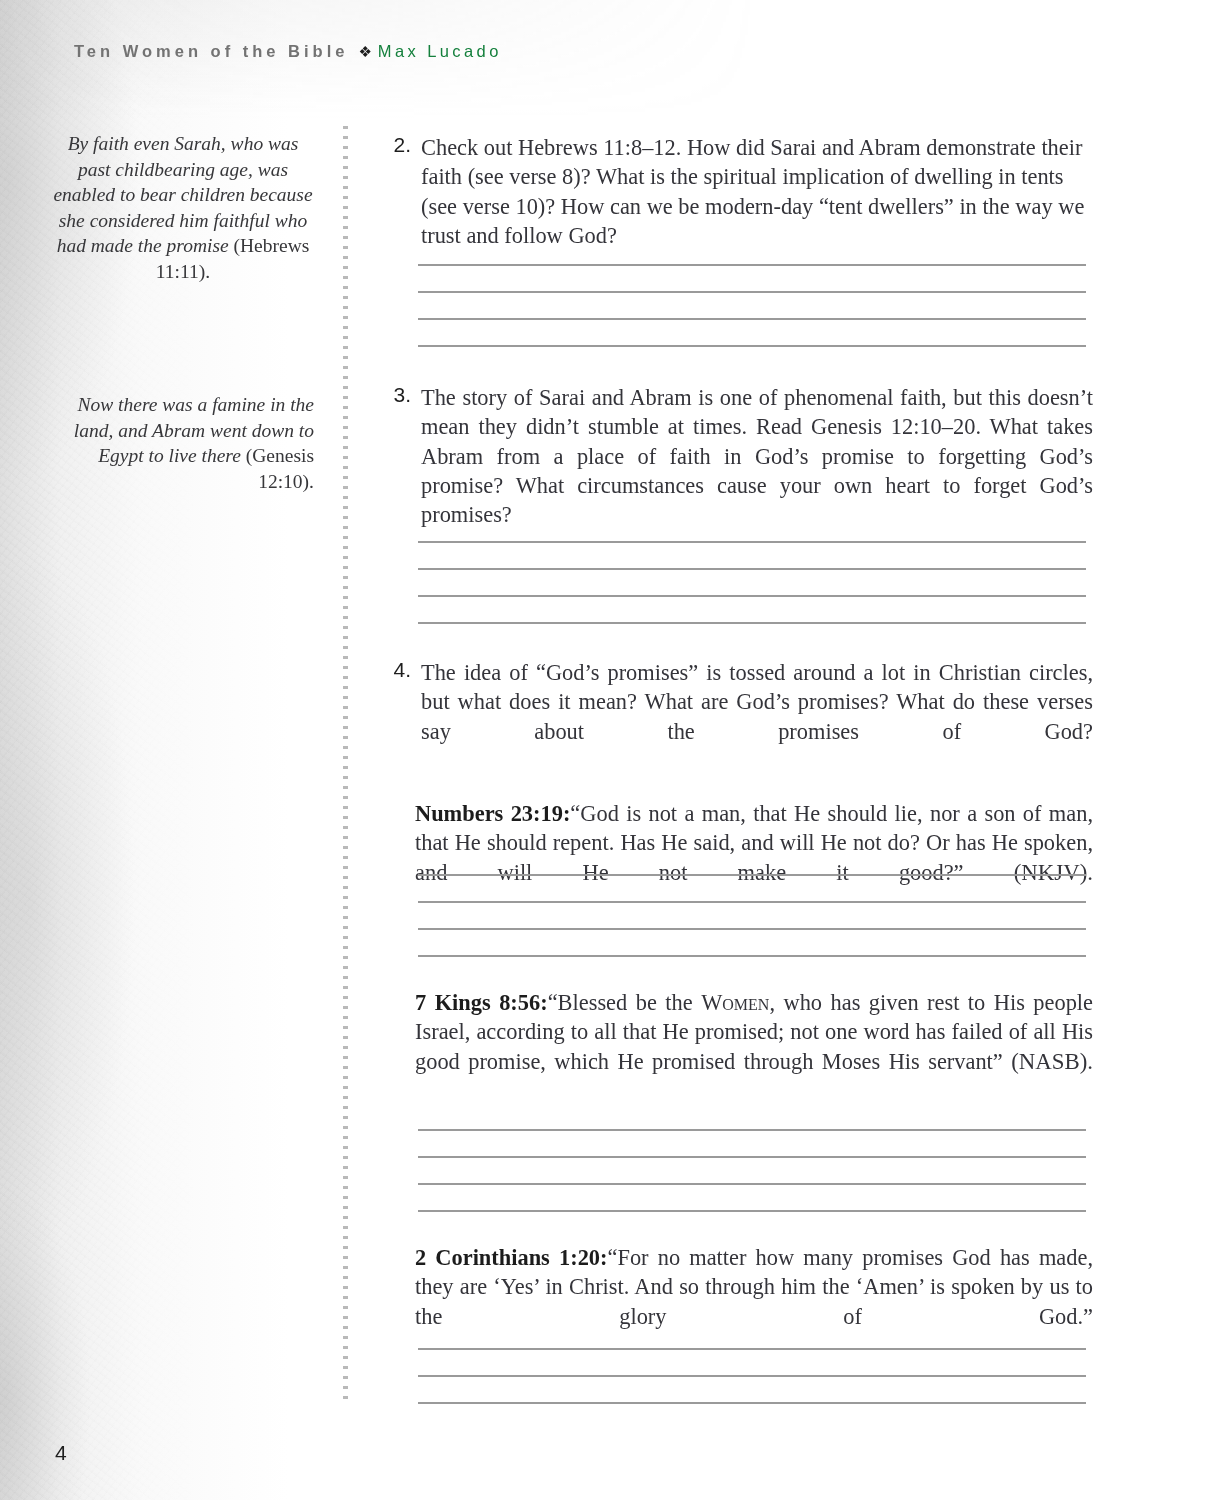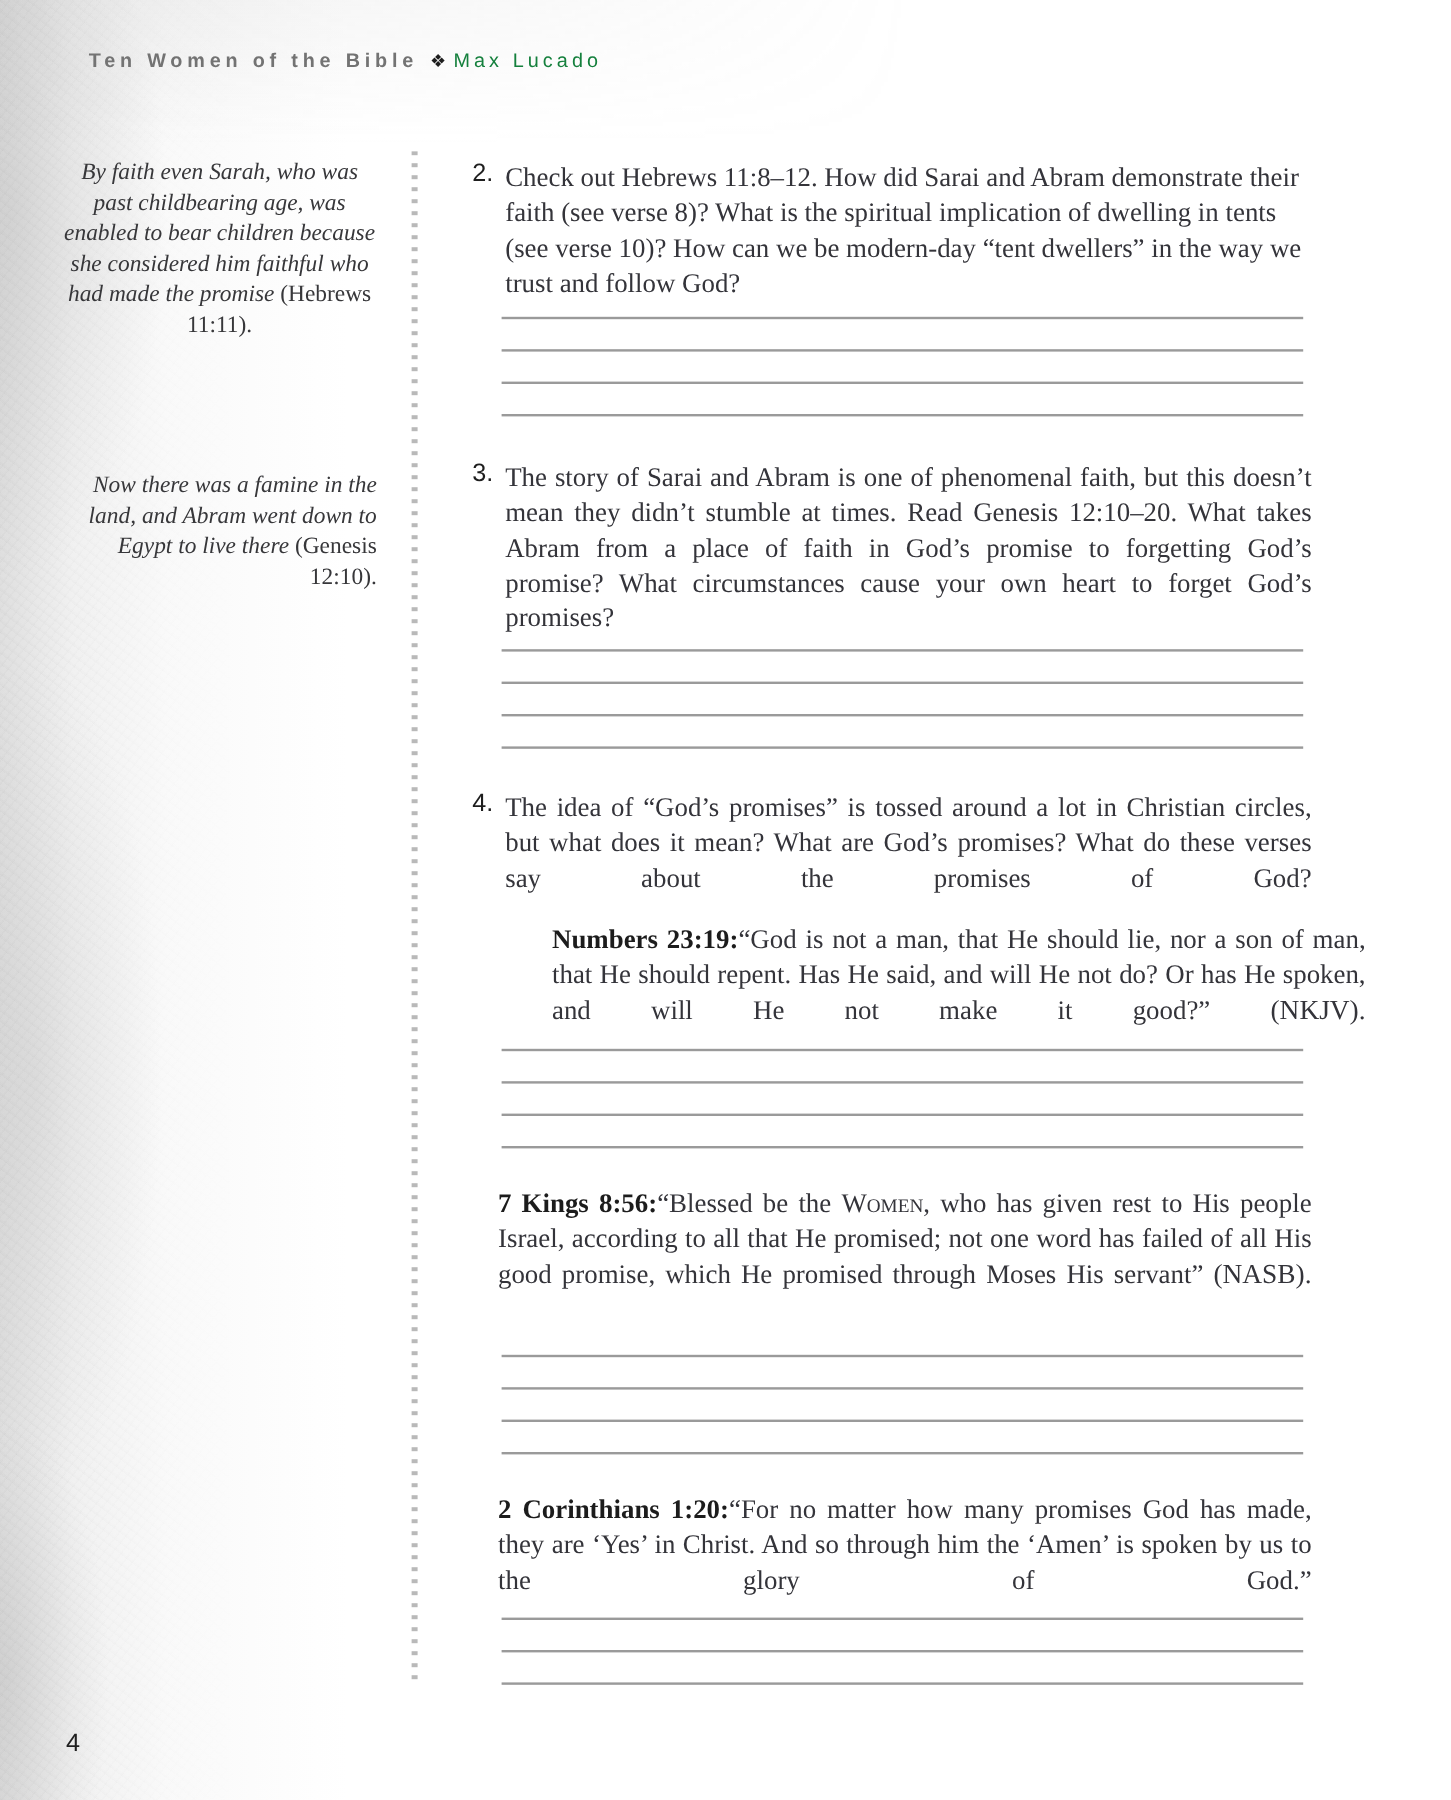--- a/index.html
+++ b/index.html
@@ -232,21 +232,21 @@
     <div class="q-block" style="top:383px;">
       <div class="q-num">3.</div>
       <div class="q-body justify">The story of Sarai and Abram is one of phenomenal faith, but this doesn’t mean they didn’t stumble at times. Read Genesis 12:10–20. What takes Abram from a place of faith in God’s promise to forgetting God’s promise? What circumstances cause your own heart to forget God’s promises?</div>
     </div>
 
     <div class="q-block" style="top:658px;">
       <div class="q-num">4.</div>
       <div class="q-body justify">The idea of “God’s promises” is tossed around a lot in Christian circles, but what does it mean? What are God’s promises? What do these verses say about the promises of God?</div>
     </div>
 
-    <div class="verse-block" style="top:768px;margin-left:45px;">
+    <div class="verse-block" style="top:799px;">
       <span class="ref">Numbers 23:19:</span><span>“God is not a man, that He should lie, nor a son of man, that He should repent. Has He said, and will He not do? Or has He spoken, and will He not make it good?” </span><span class="version">(NKJV).</span>
     </div>
 
     <div class="verse-block" style="top:988px;">
       <span class="ref">7 Kings 8:56:</span><span>“Blessed be the </span><span class="smallcaps">Women</span><span>, who has given rest to His people Israel, according to all that He promised; not one word has failed of all His good promise, which He promised through Moses His servant” </span><span class="version">(NASB).</span>
     </div>
 
     <div class="verse-block" style="top:1243px;">
       <span class="ref">2 Corinthians 1:20:</span><span>“For no matter how many promises God has made, they are ‘Yes’ in Christ. And so through him the ‘Amen’ is spoken by us to the glory of God.”</span>
     </div>

